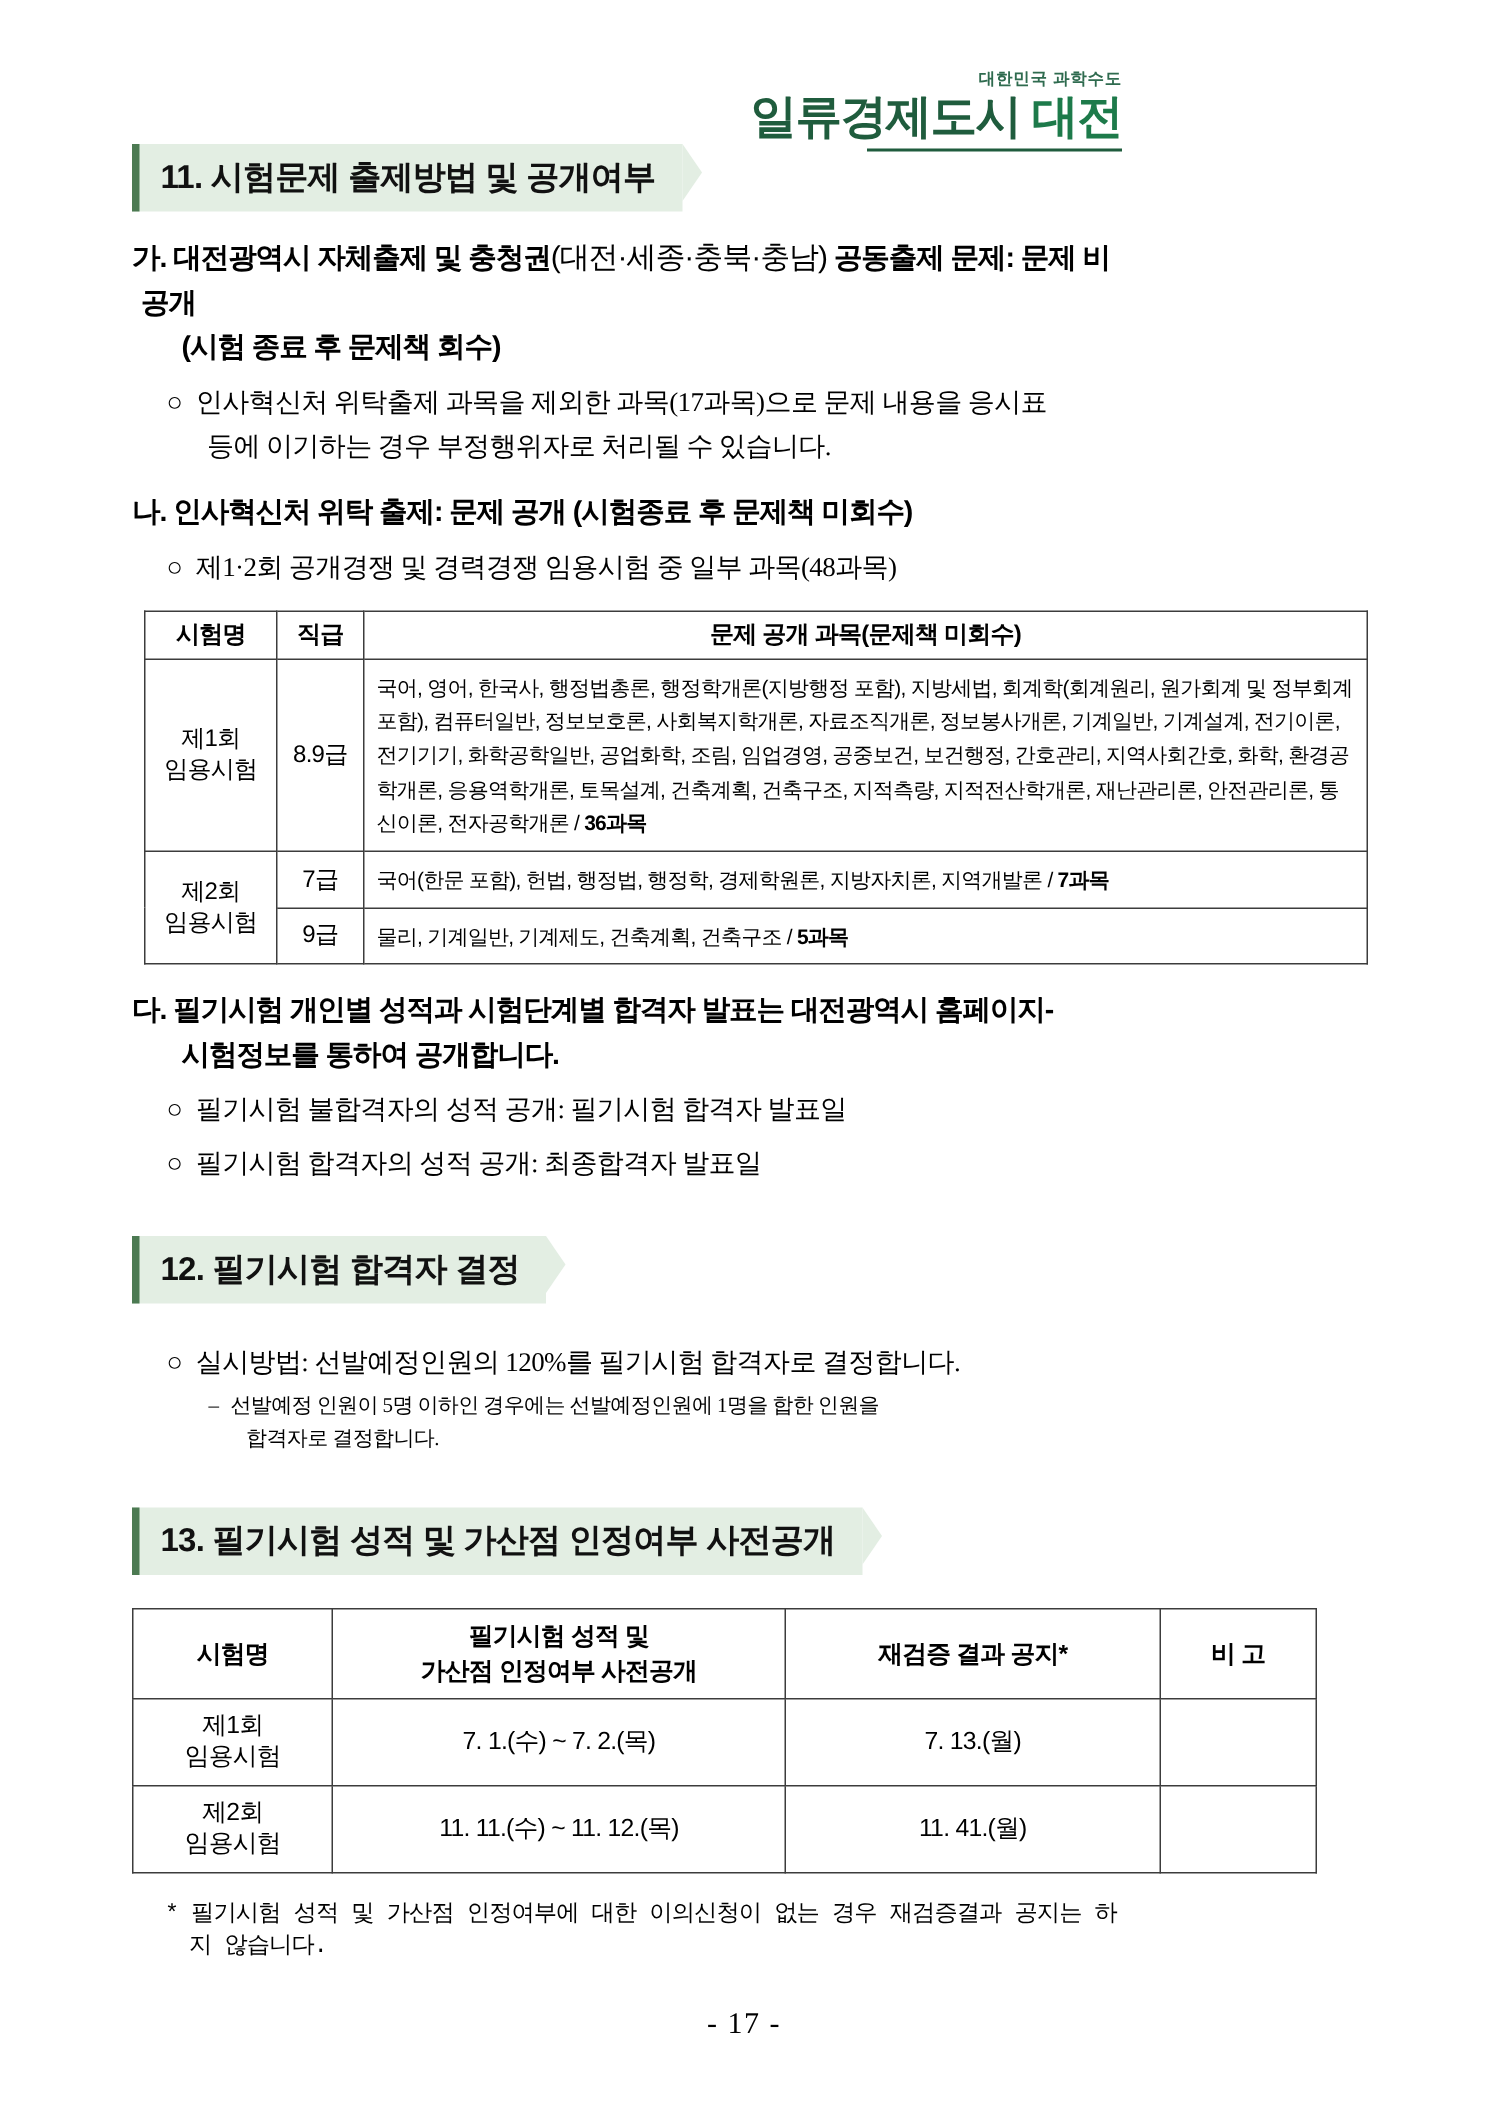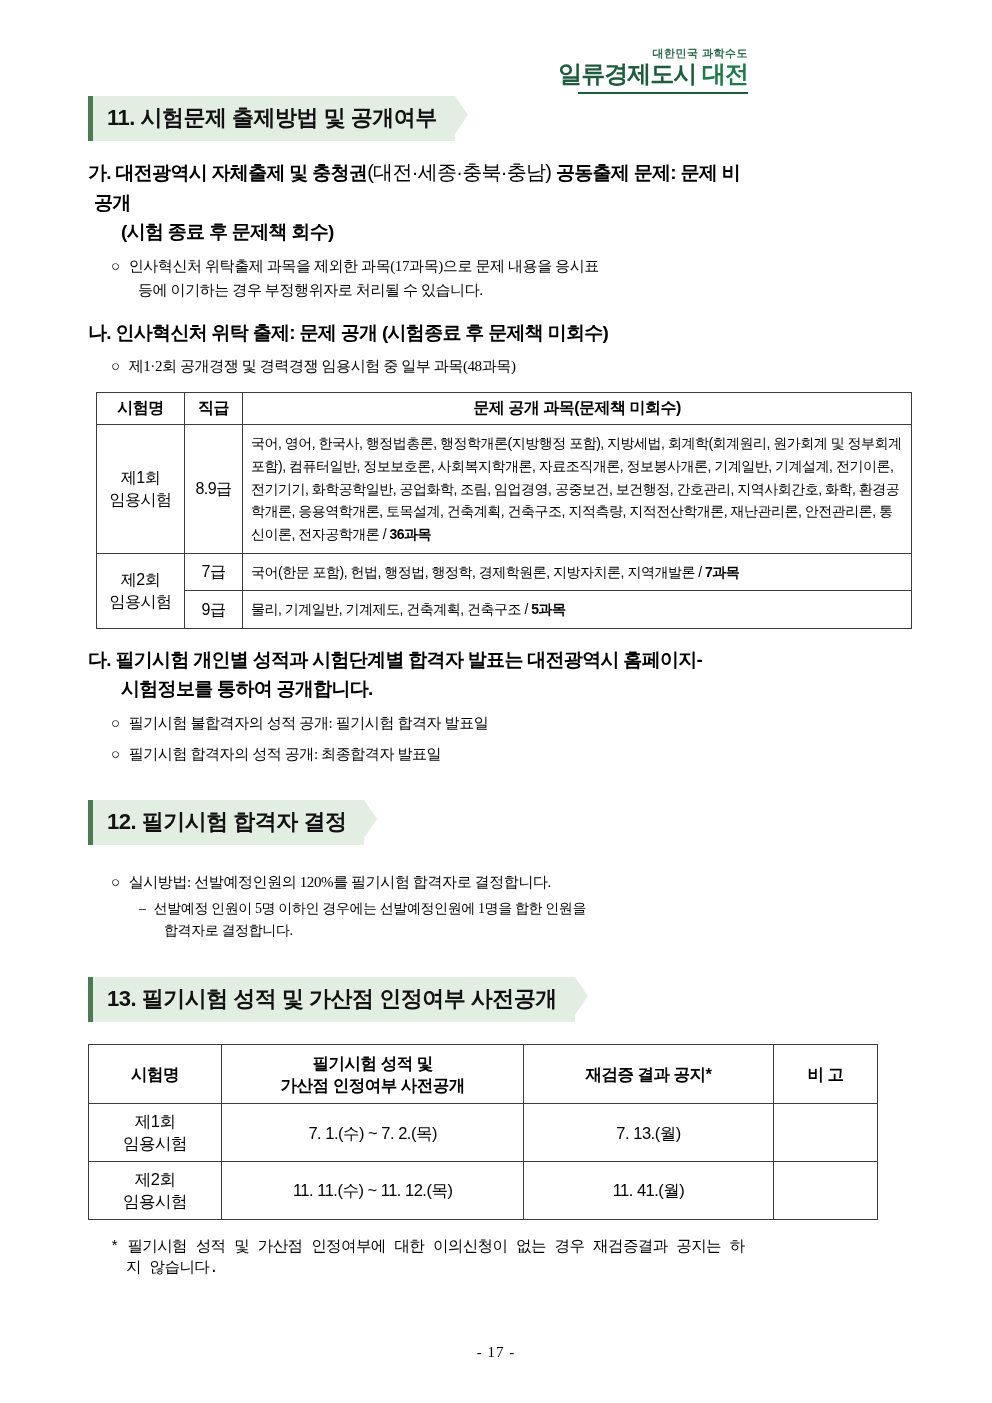--- a/index.html
+++ b/index.html
@@ -33,21 +33,21 @@
   .logo-top {
     font-family: "Liberation Sans", sans-serif;
     font-size: 11px;
     letter-spacing: 0.5px;
     color: #2f6b4f;
     margin-bottom: 3px;
     font-weight: bold;
   }
   .logo-main {
     font-family: "Liberation Sans", sans-serif;
-    font-size: 24px;
+    font-size: 31px;
     font-weight: bold;
     color: #1f5c3d;
     letter-spacing: -1px;
   }
   .logo-main .accent { color: #1d7a4a; }
   .logo-rule {
     margin-top: 6px;
     width: 170px;
     height: 2px;
     background: #1f5c3d;
@@ -94,21 +94,21 @@
   .lvl-a .thin {
     font-weight: normal;
     font-size: 20px;
   }
   .lvl-a .cont {
     display: block;
     padding-left: 27px;
     text-indent: 0;
   }
   .lvl-o {
-    font-size: 15px;
+    font-size: 18px;
     line-height: 1.6;
     letter-spacing: -0.4px;
     margin: 7px 0 0 0;
     padding-left: 50px;
     text-indent: -27px;
   }
   .lvl-o .mark { margin-right: 9px; }
   .lvl-o .cont {
     display: block;
     text-indent: 0;
@@ -186,21 +186,21 @@
     padding-left: 16px;
     text-indent: -16px;
   }
 
   .page-number {
     position: absolute;
     bottom: 42px;
     left: 0;
     width: 992px;
     text-align: center;
-    font-size: 15px;
+    font-size: 20px;
     letter-spacing: 1px;
   }
 
   .sp-1 { height: 18px; }
   .sp-3 { height: 34px; }
 </style>
 </head>
 <body>
 
 <div class="page">

